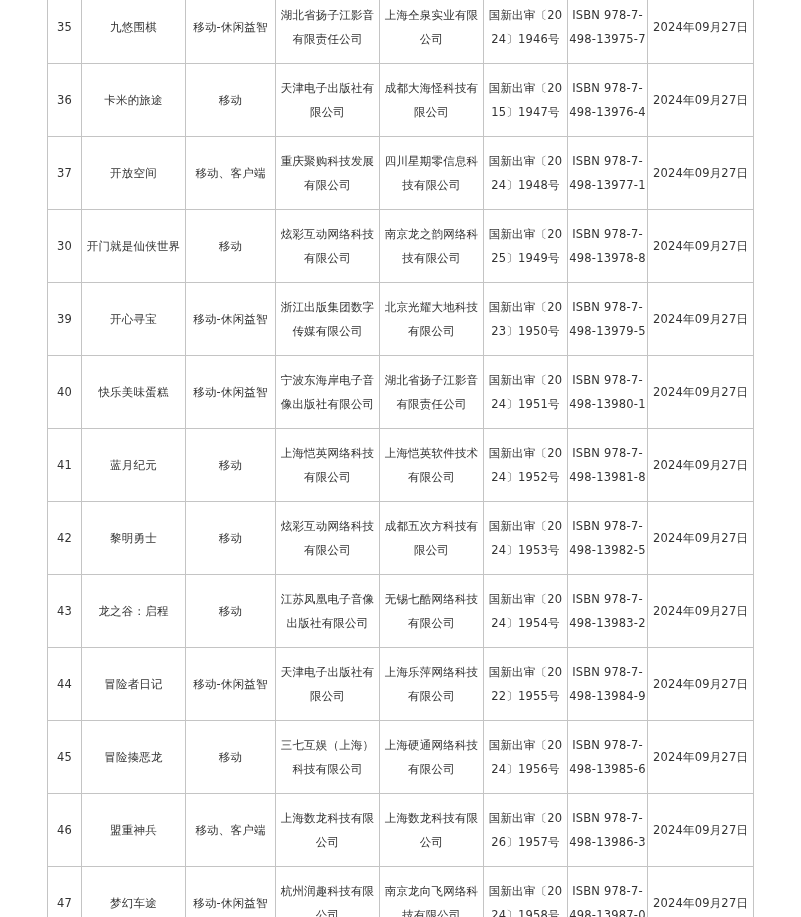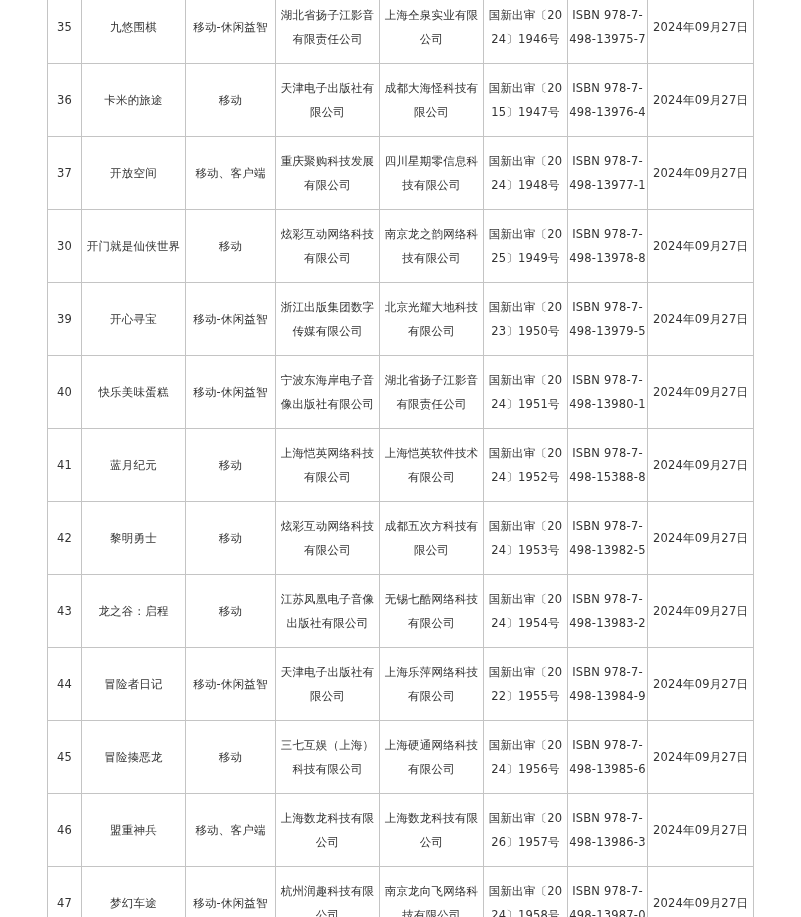--- a/index.html
+++ b/index.html
@@ -122,21 +122,21 @@
           <td>ISBN 978-7-498-13980-1</td>
           <td>2024年09月27日</td>
         </tr>
         <tr>
           <td>41</td>
           <td>蓝月纪元</td>
           <td>移动</td>
           <td>上海恺英网络科技有限公司</td>
           <td>上海恺英软件技术有限公司</td>
           <td>国新出审〔2024〕1952号</td>
-          <td>ISBN 978-7-498-15388-8</td>
+          <td>ISBN 978-7-498-13981-8</td>
           <td>2024年09月27日</td>
         </tr>
         <tr>
           <td>42</td>
           <td>黎明勇士</td>
           <td>移动</td>
           <td>炫彩互动网络科技有限公司</td>
           <td>成都五次方科技有限公司</td>
           <td>国新出审〔2024〕1953号</td>
           <td>ISBN 978-7-498-13982-5</td>

